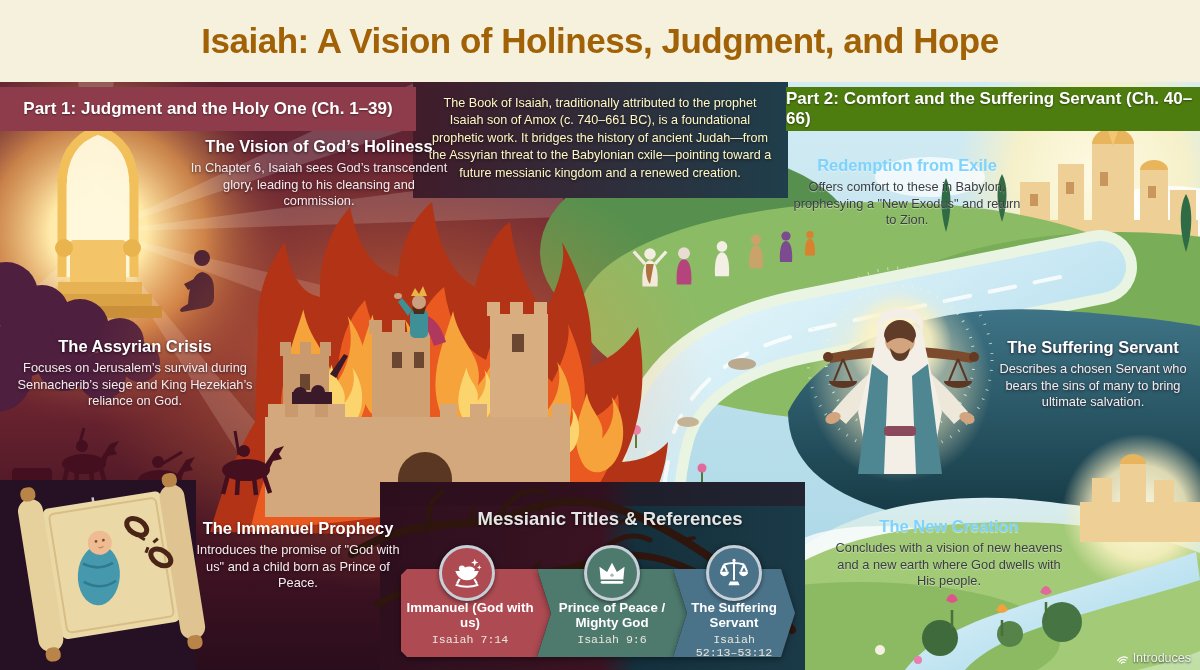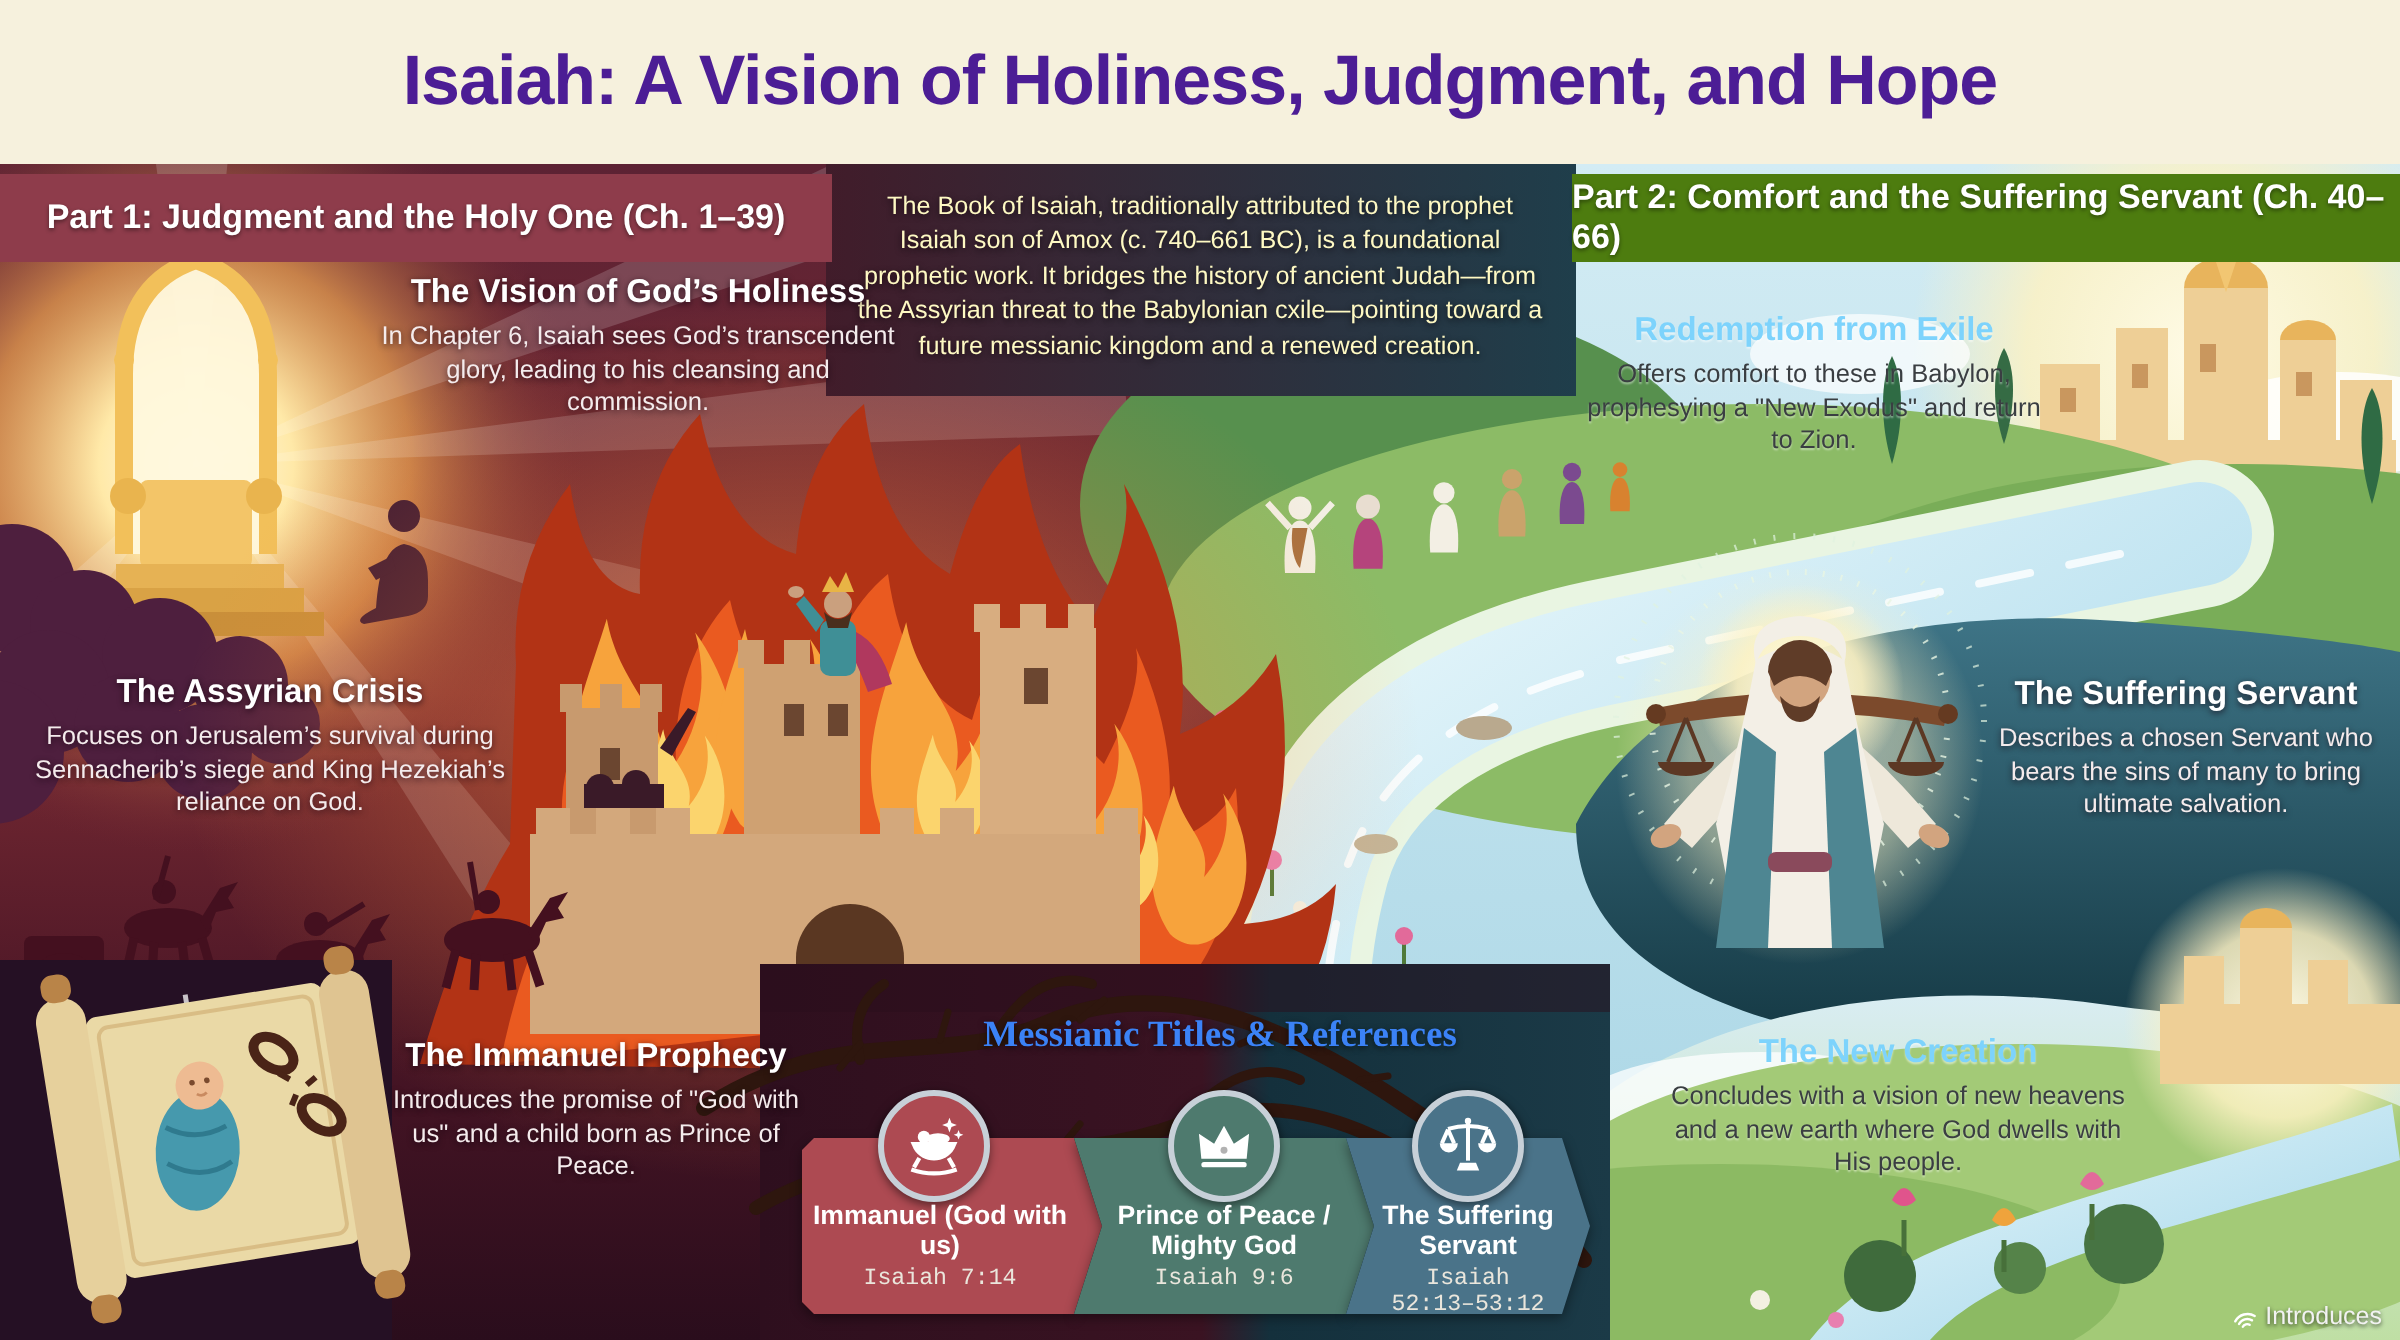--- a/index.html
+++ b/index.html
@@ -1,21 +1,21 @@
 <!DOCTYPE html>
 <html><head>
 <meta charset="utf-8">
 <style>
   html,body{margin:0;padding:0;background:#222;}
   #canvas{position:relative;width:1200px;height:670px;overflow:hidden;
           font-family:"Liberation Sans",sans-serif;background:#351322;}
   
   .title-band{position:absolute;left:0;top:0;width:1200px;height:82px;
     background:#f6f1dd;display:flex;align-items:center;justify-content:center;}
-  .title-band h1{margin:0;font-size:35px;font-weight:700;color:#4c1d95;letter-spacing:-.5px;}
+  .title-band h1{margin:0;font-size:35px;font-weight:700;color:#a16207;letter-spacing:-.5px;}
   
   .art{position:absolute;left:0;top:82px;width:1200px;height:588px;}
   .art svg{display:block;width:1200px;height:588px;}
   
   .part-bar{position:absolute;top:87px;height:44px;display:flex;align-items:center;
     justify-content:center;color:#fff;font-weight:700;font-size:17px;
     text-shadow:0 1px 2px rgba(0,0,0,.45);}
   .p1{left:0;width:416px;}
   .p2{left:786px;width:414px;}
   
@@ -31,21 +31,21 @@
   .sec.dark h3{color:#7dd3fc;text-shadow:0 1px 1px rgba(255,255,255,.5);}
   .sec.dark p{color:#3a3e42;text-shadow:0 1px 1px rgba(255,255,255,.45);}
   .sec-vision{left:190px;top:137px;width:258px;}
   .sec-assyrian{left:6px;top:337px;width:258px;}
   .sec-immanuel{left:186px;top:519px;width:224px;}
   .sec-redemption{left:789px;top:156px;width:236px;}
   .sec-servant{left:986px;top:338px;width:214px;}
   .sec-newcreation{left:832px;top:517px;width:234px;}
   
   .mess-head{position:absolute;left:448px;top:508px;width:324px;text-align:center;
-    color:#3b82f6;font-size:18.5px;font-weight:700;text-shadow:0 1px 3px rgba(0,0,0,.6);font-family:Liberation Serif, serif;}
+    color:#e5e5e5;font-size:18.5px;font-weight:700;text-shadow:0 1px 3px rgba(0,0,0,.6);}
   .badge-row{position:absolute;left:401px;top:545px;width:394px;height:114px;}
   .badge{position:absolute;top:24px;height:88px;color:#fff;
     filter:drop-shadow(0 2px 3px rgba(0,0,0,.4));}
   .badge .box{position:absolute;inset:0;}
   .badge.b1{left:0;width:150px;}
   .badge.b1 .box{clip-path:polygon(0 6px,6px 0,136px 0,150px 44px,136px 88px,6px 88px,0 82px);}
   .badge.b2{left:136px;width:150px;}
   .badge.b2 .box{clip-path:polygon(0 0,136px 0,150px 44px,136px 88px,0 88px,14px 44px);}
   .badge.b3{left:272px;width:122px;}
   .badge.b3 .box{clip-path:polygon(0 0,108px 0,122px 44px,108px 88px,0 88px,14px 44px);}

